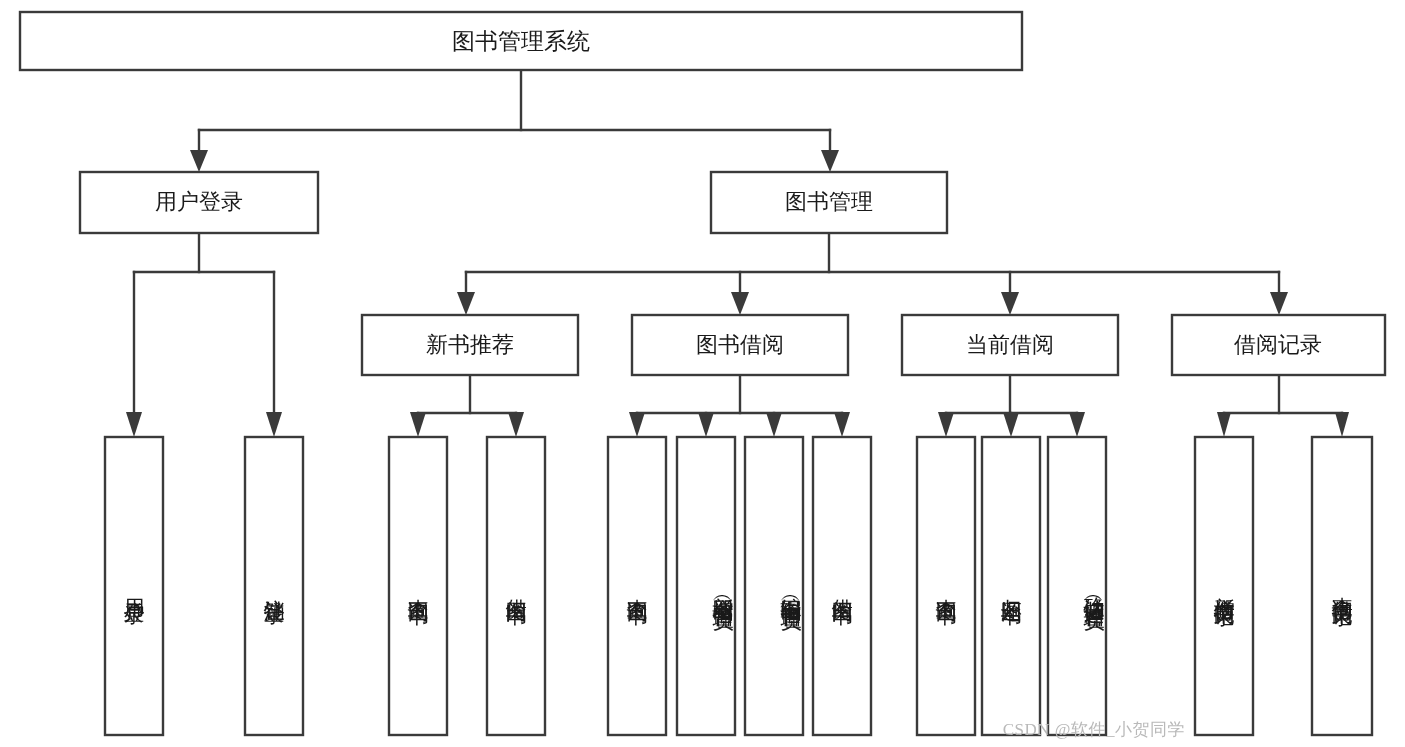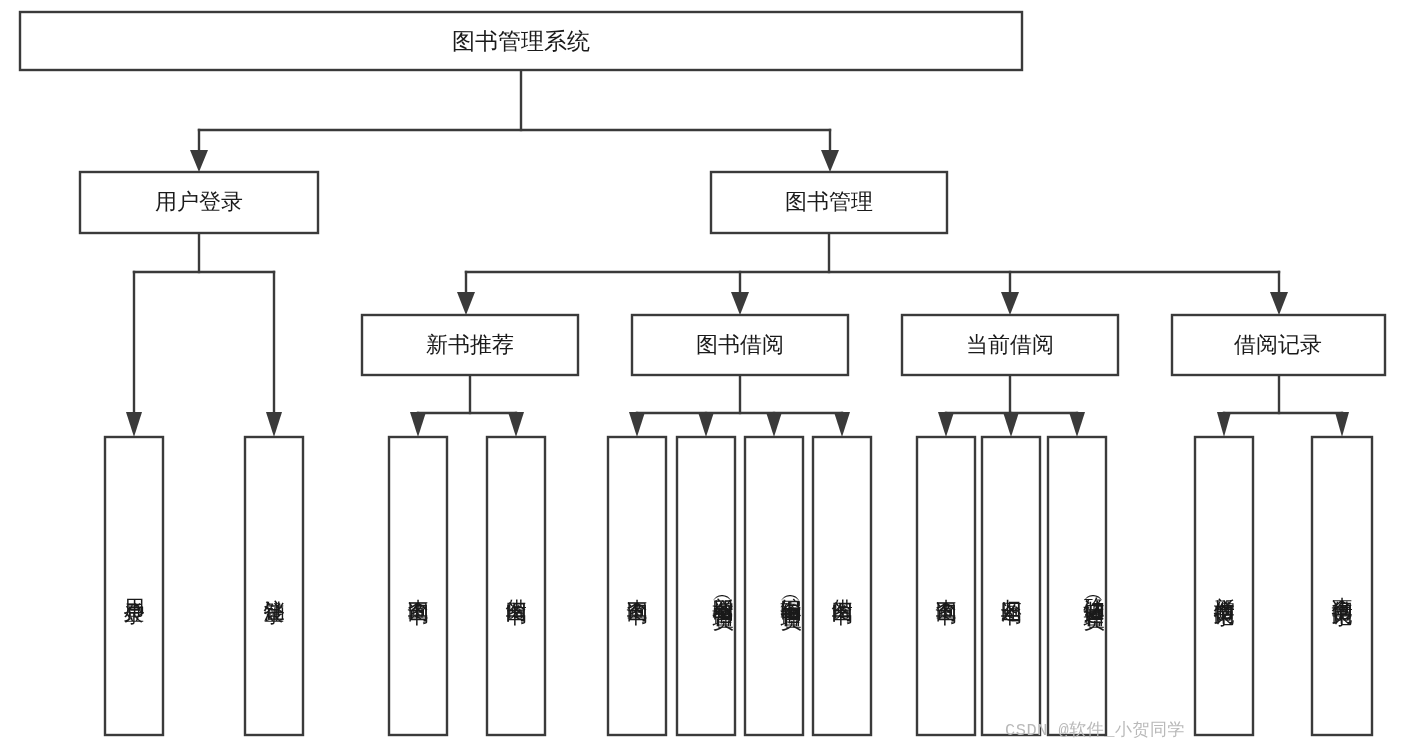--- a/index.html
+++ b/index.html
@@ -69,21 +69,21 @@
     line-height: 1.16;
     color: #1a1a1a;
     letter-spacing: 2px;
     white-space: nowrap;
     pointer-events: none;
   }
   .watermark {
     position: absolute;
     right: 14px;
     bottom: 6px;
-    font-family: Liberation Mono, monospace;
+    font-family: Liberation Serif, serif;
     font-size: 17px;
     color: #b9b9b9;
     letter-spacing: 0.5px;
     white-space: nowrap;
   }
 </style>
 </head>
 <body>
 
 <div id="diagram-root">

